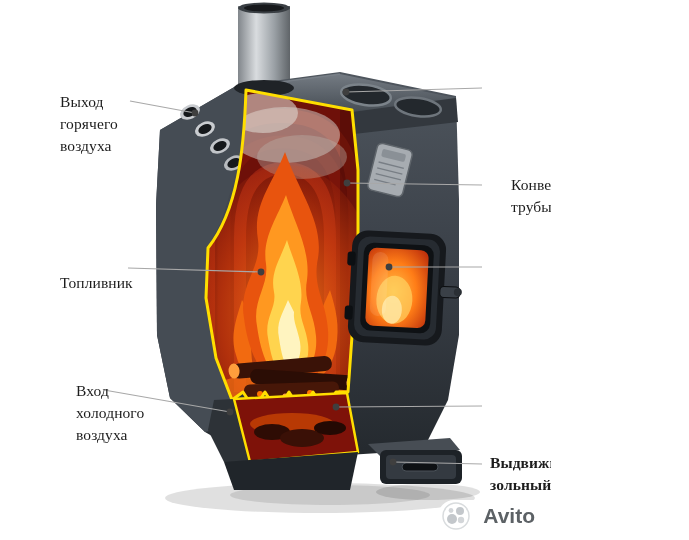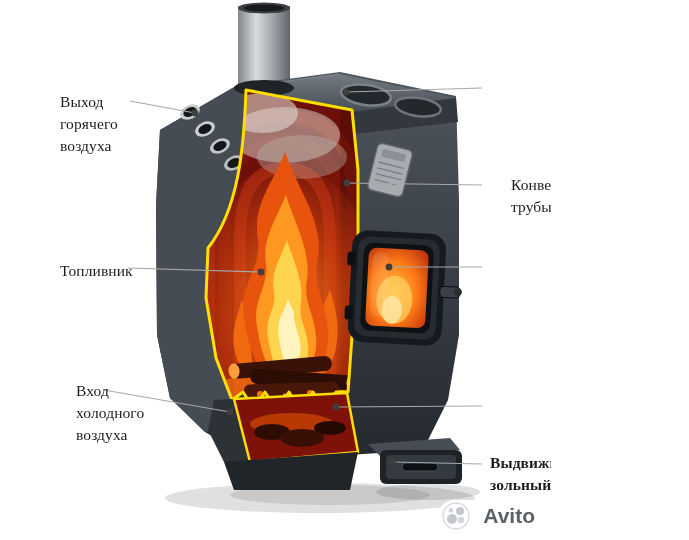--- a/index.html
+++ b/index.html
@@ -216,21 +216,21 @@
       <circle cx="347" cy="183" r="3.4"></circle>
       <circle cx="389" cy="267" r="3.4"></circle>
       <circle cx="336" cy="407" r="3.4"></circle>
       <circle cx="393" cy="462" r="3.4"></circle>
     </g>
   </svg>
 
   <div class="callout-label" style="left:60px;top:91px;">Выход
 горячего
 воздуха</div>
-  <div class="callout-label" style="left:60px;top:260px;">Топливник</div>
+  <div class="callout-label" style="left:60px;top:272px;">Топливник</div>
   <div class="callout-label" style="left:76px;top:380px;">Вход
 холодного
 воздуха</div>
   <div class="callout-label" style="left:511px;top:174px;">Конвективные
 трубы</div>
   <div class="callout-label" style="left:490px;top:452px;font-weight:bold;">Выдвижной
 зольный ящик</div>
 
   <div class="watermark">
     <svg width="28" height="28" viewBox="0 0 28 28">

